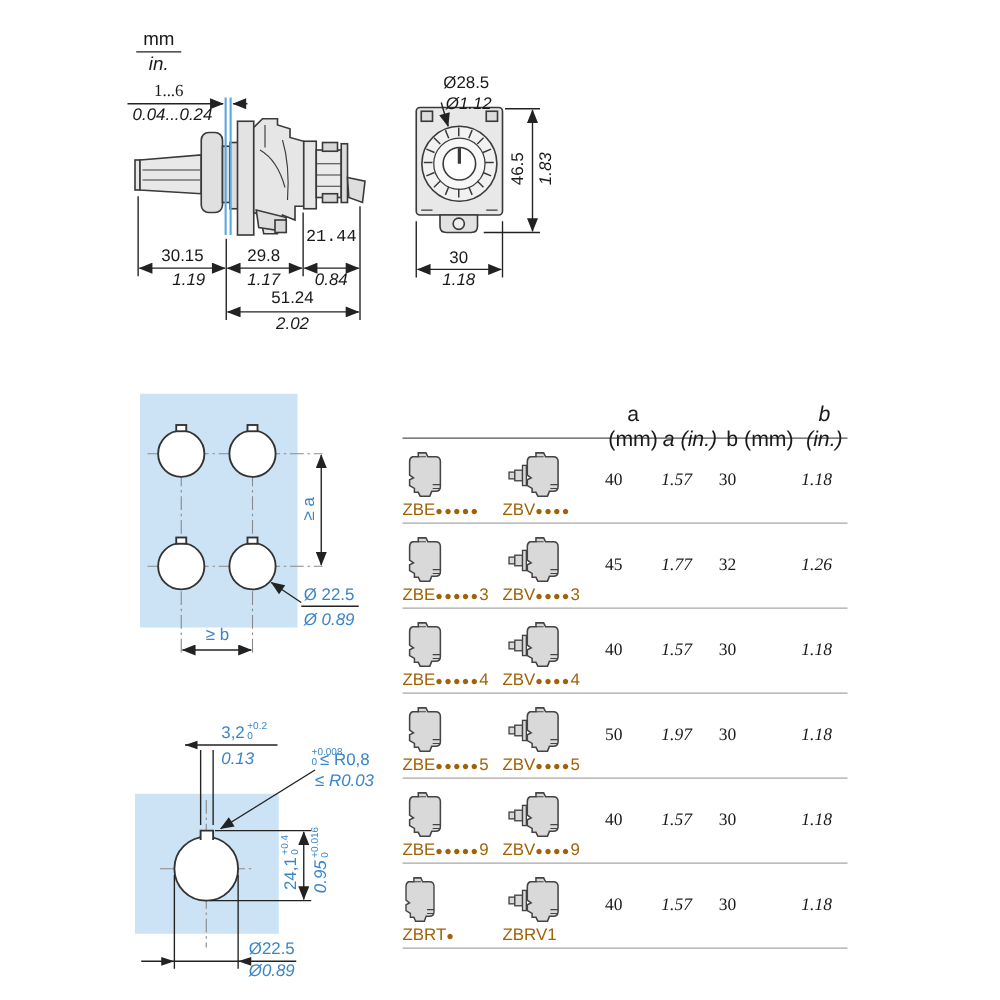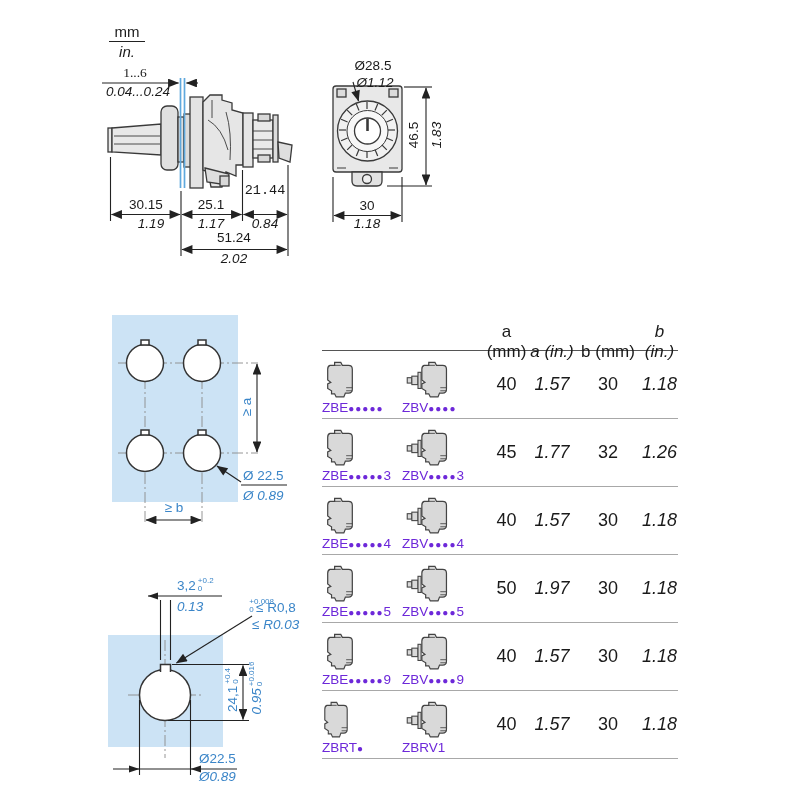--- a/index.html
+++ b/index.html
@@ -17,23 +17,23 @@
   .legend .top{border-bottom:1.5px solid #222;padding-bottom:1px;}
   .legend .bot{font-style:italic;padding-top:1px;}
   svg{position:absolute;left:0;top:0;}
   
   #dimtable{position:absolute;left:322px;top:322px;width:356px;}
   .trow{display:grid;grid-template-columns:80px 82px 45px 46px 66px 37px;align-items:center;}
   .thead{height:28px;border-bottom:1.5px solid #555;align-items:end;}
   .thead .hc{font-size:17px;text-align:center;padding-bottom:7px;}
   .prow{height:67px;border-bottom:1px solid #a8a8a8;}
   .refcell{display:flex;flex-direction:column;justify-content:space-between;height:60px;align-self:end;}
-  .reflabel{font-size:13.5px;color:#6d28d9;white-space:nowrap;padding-bottom:3px;}
+  .reflabel{font-size:13.5px;color:#a16207;white-space:nowrap;padding-bottom:3px;}
   .dots{font-size:10px;letter-spacing:1px;}
-  .val{font-size:18px;text-align:center;}
+  .val{font-size:14px;text-align:left;font-family:Liberation Serif, serif;}
   .thumb{position:static;display:block;margin-top:2px;}
 </style>
 </head>
 <body>
 
 <div id="page">
 
   <svg width="0" height="0">
     <defs>
       <g id="g-blk">
@@ -208,21 +208,21 @@
   <div class="legend">
     <div class="top">mm</div>
     <div class="bot">in.</div>
   </div>
 
   <div class="lbl ctr" style="left:107px;top:66px;width:56px;font-family:Liberation Serif, serif;">1...6</div>
   <div class="lbl ctr it" style="left:102px;top:85px;width:72px;">0.04...0.24</div>
 
   <div class="lbl ctr" style="left:121px;top:198px;width:50px;">30.15</div>
   <div class="lbl ctr it" style="left:126px;top:217px;width:50px;">1.19</div>
-  <div class="lbl ctr" style="left:186px;top:198px;width:50px;">25.1</div>
+  <div class="lbl ctr" style="left:186px;top:198px;width:50px;">29.8</div>
   <div class="lbl ctr it" style="left:186px;top:217px;width:50px;">1.17</div>
   <div class="lbl ctr" style="left:240px;top:184px;width:50px;font-family:Liberation Mono, monospace;">21.44</div>
   <div class="lbl ctr it" style="left:240px;top:217px;width:50px;">0.84</div>
   <div class="lbl ctr" style="left:209px;top:231px;width:50px;">51.24</div>
   <div class="lbl ctr it" style="left:209px;top:252px;width:50px;">2.02</div>
 
   <div class="lbl ctr" style="left:347px;top:59px;width:52px;">Ø28.5</div>
   <div class="lbl ctr it" style="left:349px;top:76px;width:52px;">Ø1.12</div>
   <div class="lbl ctr rot" style="left:396px;top:128px;width:36px;">46.5</div>
   <div class="lbl ctr it rot" style="left:419px;top:128px;width:36px;">1.83</div>

